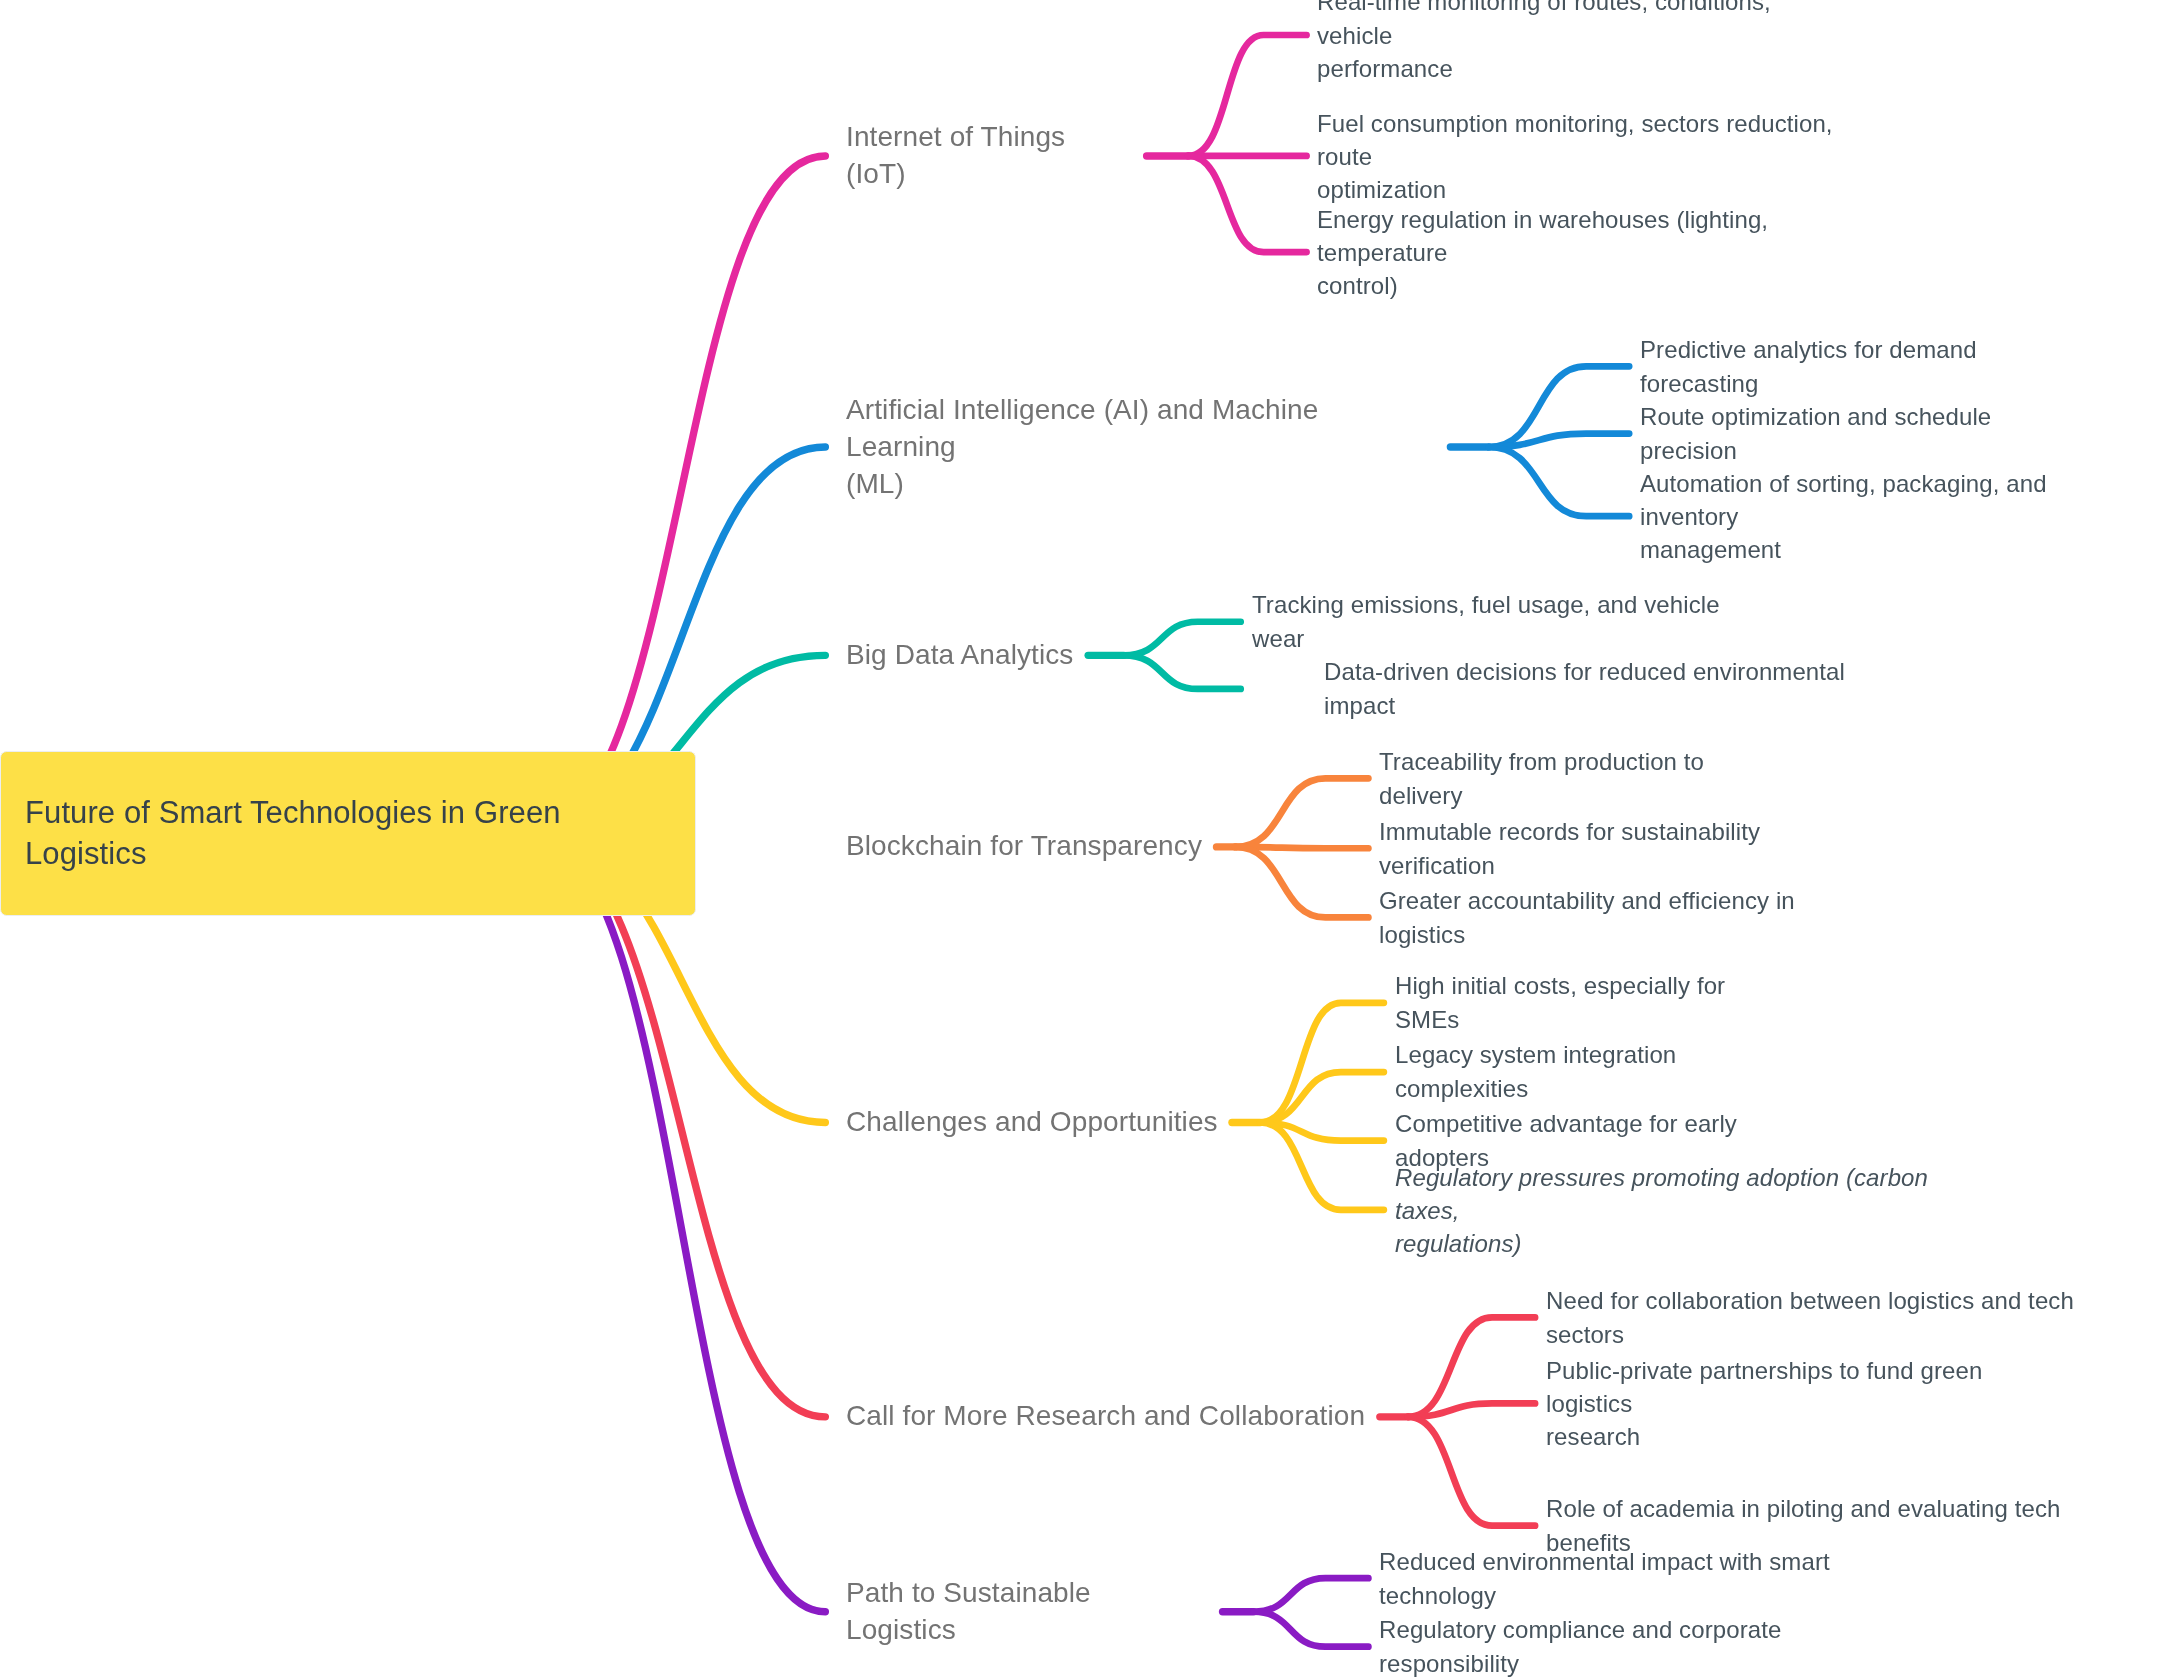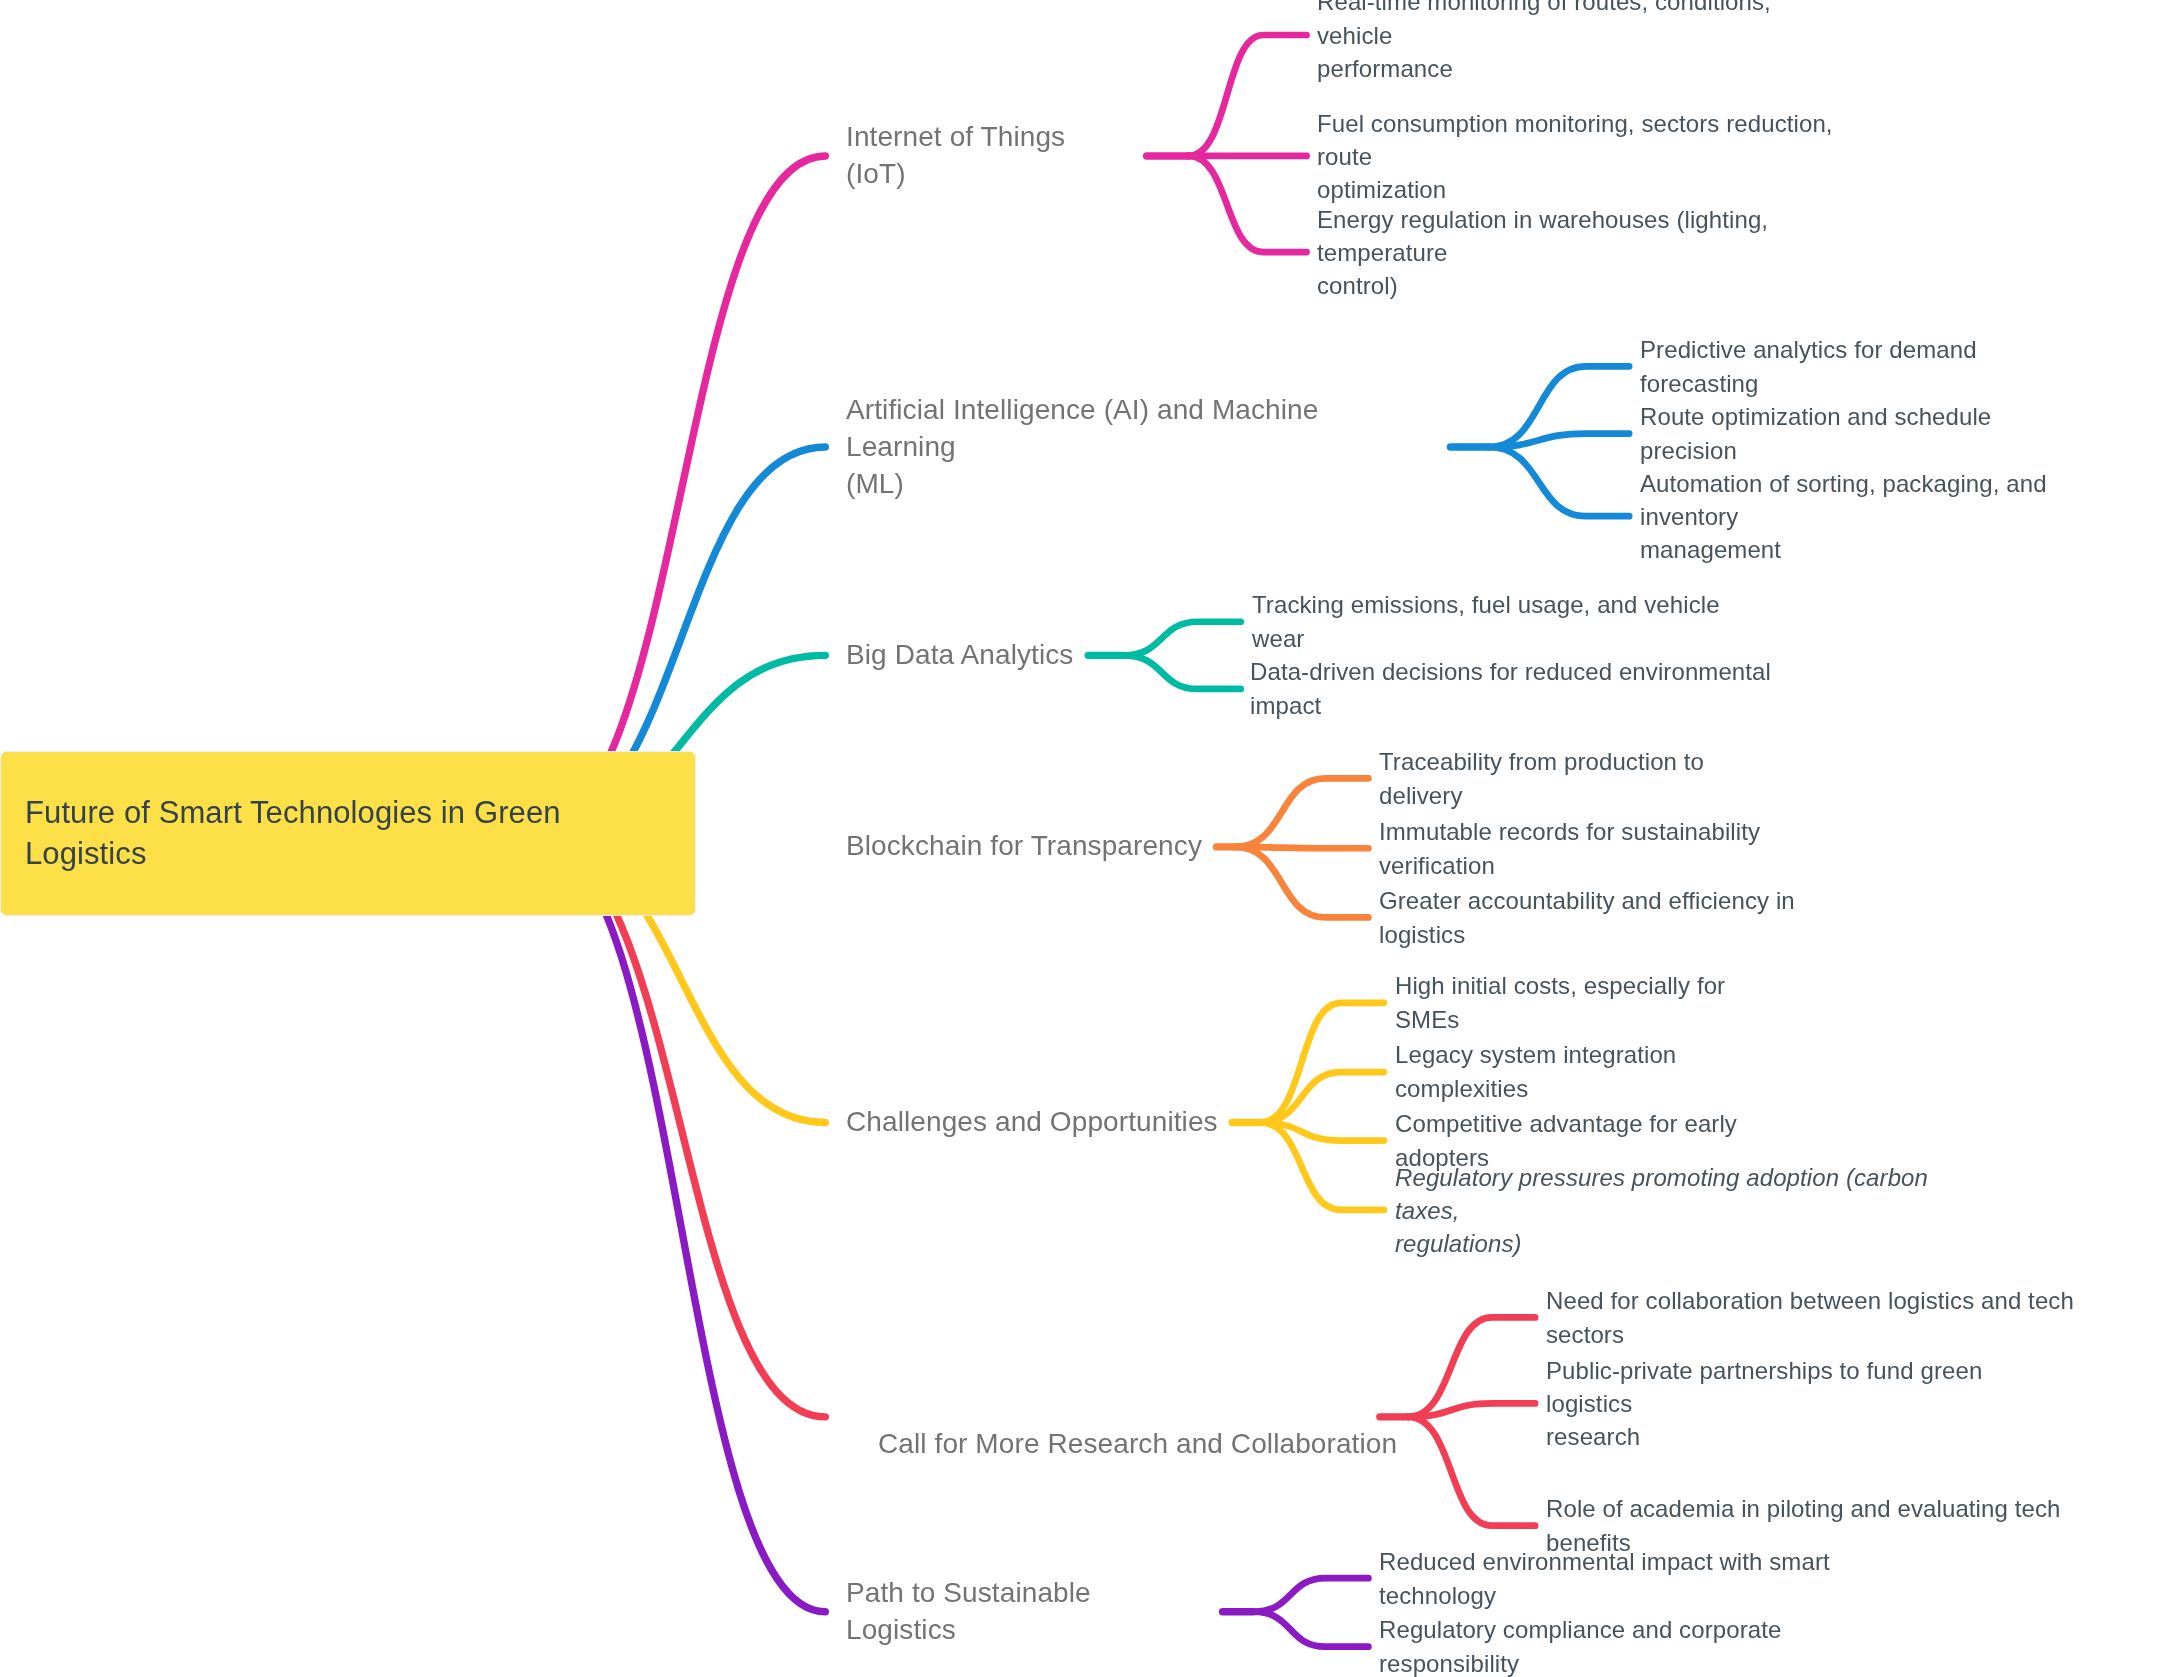--- a/index.html
+++ b/index.html
@@ -146,21 +146,21 @@
       <div class="node leaf-node" style="left: 1640px; top: 483px; width: 511px; height: 67px;">
         <span class="leaf-label">Automation of sorting, packaging, and inventory
 management</span>
       </div>
       <div class="node branch-node" style="left: 846px; top: 637px; width: 228px; height: 37px;">
         <span class="branch-label">Big Data Analytics</span>
       </div>
       <div class="node leaf-node" style="left: 1252px; top: 605px; width: 526px; height: 33px;">
         <span class="leaf-label">Tracking emissions, fuel usage, and vehicle wear</span>
       </div>
-      <div class="node leaf-node" style="left: 1250px; top: 672px; width: 598px; height: 33px; align-items: center;">
+      <div class="node leaf-node" style="left: 1324px; top: 672px; width: 598px; height: 33px; align-items: center;">
         <span class="leaf-label">Data-driven decisions for reduced environmental impact</span>
       </div>
       <div class="node branch-node" style="left: 846px; top: 828px; width: 356px; height: 37px;">
         <span class="branch-label">Blockchain for Transparency</span>
       </div>
       <div class="node leaf-node" style="left: 1379px; top: 762px; width: 415px; height: 33px;">
         <span class="leaf-label">Traceability from production to delivery</span>
       </div>
       <div class="node leaf-node" style="left: 1379px; top: 832px; width: 503px; height: 33px;">
         <span class="leaf-label">Immutable records for sustainability verification</span>
@@ -177,21 +177,21 @@
       <div class="node leaf-node" style="left: 1395px; top: 1055px; width: 421px; height: 33px;">
         <span class="leaf-label">Legacy system integration complexities</span>
       </div>
       <div class="node leaf-node" style="left: 1395px; top: 1124px; width: 442px; height: 33px;">
         <span class="leaf-label">Competitive advantage for early adopters</span>
       </div>
       <div class="node leaf-node" style="left: 1395px; top: 1177px; width: 604px; height: 67px; font-style: italic;">
         <span class="leaf-label">Regulatory pressures promoting adoption (carbon taxes,
 regulations)</span>
       </div>
-      <div class="node branch-node" style="left: 878px; top: 1398px; width: 520px; height: 37px; margin-top: 28px;">
+      <div class="node branch-node" style="left: 846px; top: 1398px; width: 520px; height: 37px;">
         <span class="branch-label">Call for More Research and Collaboration</span>
       </div>
       <div class="node leaf-node" style="left: 1546px; top: 1301px; width: 612px; height: 33px;">
         <span class="leaf-label">Need for collaboration between logistics and tech sectors</span>
       </div>
       <div class="node leaf-node" style="left: 1546px; top: 1370px; width: 528px; height: 67px;">
         <span class="leaf-label">Public-private partnerships to fund green logistics
 research</span>
       </div>
       <div class="node leaf-node" style="left: 1546px; top: 1509px; width: 606px; height: 33px;">

